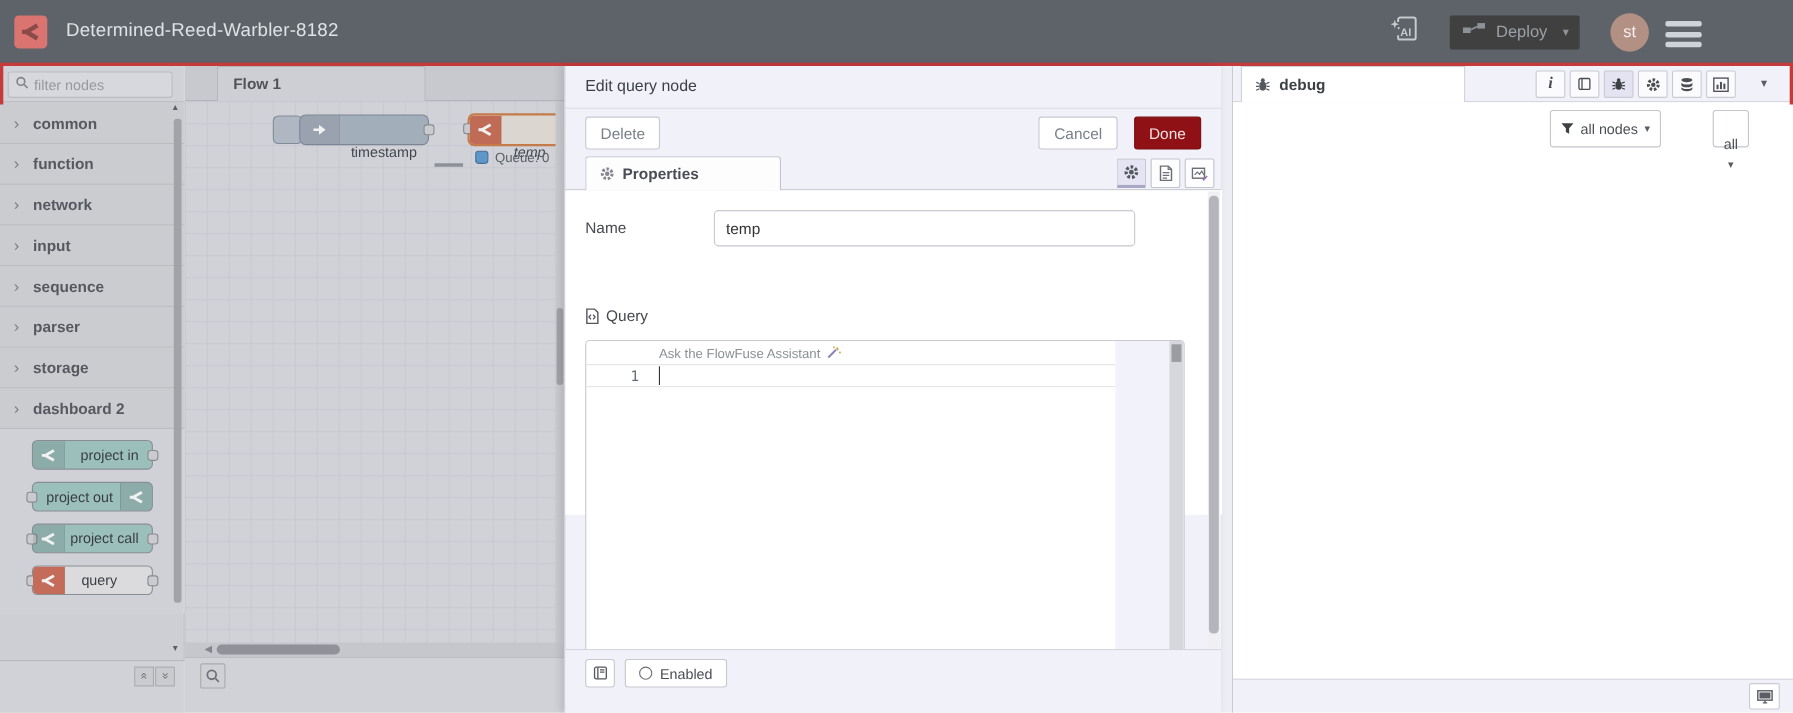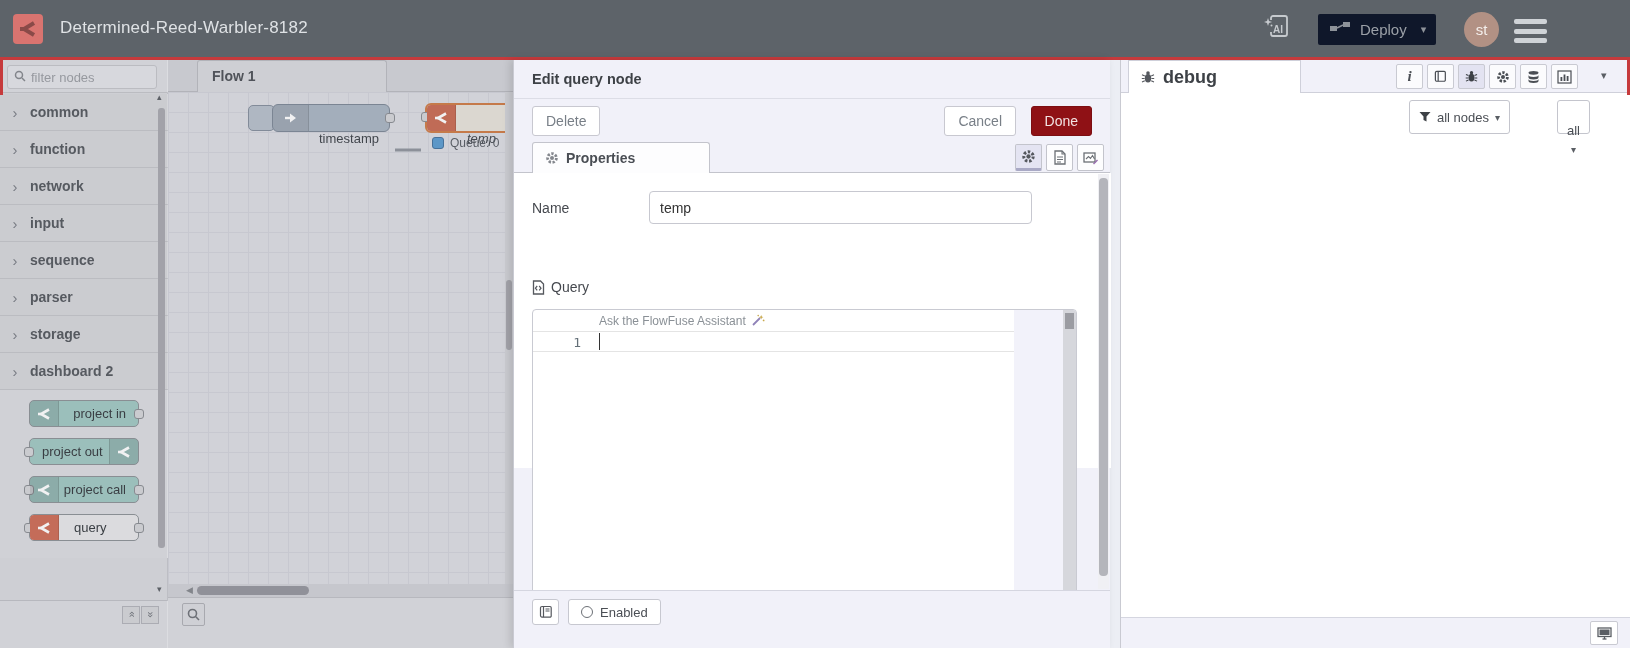--- a/index.html
+++ b/index.html
@@ -4,21 +4,21 @@
 <style>
   * { margin:0; padding:0; box-sizing:border-box; }
   html,body { width:1630px; height:648px; overflow:hidden; font-family:"Liberation Sans", sans-serif; background:#fff; }
   .app { position:relative; width:1630px; height:648px; background:#fff; }
 
   
   .header { position:absolute; left:0; top:0; width:1630px; height:60px; background:#5d6369; border-bottom:3px solid #c63a3c; }
   .logo { position:absolute; left:13px; top:14px; width:30px; height:30px; background:#d97470; border-radius:4px; display:flex; align-items:center; justify-content:center; }
   .app-title { position:absolute; left:60px; top:18px; font-size:17px; color:#dfe2e5; letter-spacing:0.2px; }
   .ai-btn { position:absolute; left:1260px; top:12px; width:36px; height:34px; background:transparent; border:none; cursor:pointer; }
-  .deploy-btn { position:absolute; left:1318px; top:14px; width:118px; height:31px; background:#0f172a; border-radius:2px; display:flex; align-items:center; color:#9ba0a7; }
+  .deploy-btn { position:absolute; left:1318px; top:14px; width:118px; height:31px; background:#404040; border-radius:2px; display:flex; align-items:center; color:#9ba0a7; }
   .deploy-label { font-size:15px; margin-left:8px; }
   .deploy-caret { margin-left:14px; font-size:11px; color:#8d9299; }
   .avatar { position:absolute; left:1464px; top:12px; width:35px; height:35px; border-radius:50%; background:#b29184; color:#f4efec; font-size:15px; display:flex; align-items:center; justify-content:center; cursor:pointer; }
   .hamburger { position:absolute; left:1514px; top:19px; width:33px; height:24px; display:flex; flex-direction:column; justify-content:space-between; cursor:pointer; }
   .hamburger div { height:5px; background:#cfd3d7; border-radius:2px; }
   .red-edge { position:absolute; width:3px; height:35px; top:60px; background:#c63a3c; z-index:30; }
 
   
   .palette { position:absolute; left:0; top:60px; width:168px; height:588px; background:#d9dade; border-right:1px solid #bdbec4; }
   .pal-search { position:absolute; left:0; top:0; width:168px; height:33px; background:#dcdde1; border-bottom:1px solid #c3c4c9; }
@@ -70,21 +70,21 @@
   .h-scroll .larr { position:absolute; left:18px; top:1px; font-size:9px; color:#84878d; }
   .h-scroll .thumb { position:absolute; left:29px; top:2px; width:112px; height:9px; background:#94959c; border-radius:5px; }
   .canvas-footer { position:absolute; left:0; top:537px; width:345px; height:51px; background:#dcdde1; border-top:1px solid #bfc0c6; }
   .zoom-btn { position:absolute; left:14px; top:5px; width:23px; height:23px; background:#dadbdf; border:1px solid #aeafb5; border-radius:2px; display:flex; align-items:center; justify-content:center; cursor:pointer; }
   .v-scroll { position:absolute; right:0; top:32px; width:8px; height:492px; background:#d4d5da; }
   .v-scroll .thumb { position:absolute; top:188px; left:1px; width:6px; height:70px; background:#a7a8ae; border-radius:3px; }
   .shade { position:absolute; left:0; top:0; right:0; bottom:0; background:rgba(120,120,132,0.10); pointer-events:none; }
 
   
   .tray { position:absolute; left:513px; top:60px; width:597px; height:588px; background:#f1f1f9; border-left:1px solid #c9cad2; box-shadow:-3px 0 8px rgba(0,0,0,0.12); z-index:10; }
-  .tray-title { position:absolute; left:0; top:0; width:100%; height:39px; border-bottom:1px solid #dcdde6; font-size:14.5px; font-weight:bold; color:#3d4146; line-height:39px; padding-left:18px; }
+  .tray-title { position:absolute; left:0; top:0; width:100%; height:39px; border-bottom:1px solid #dcdde6; font-size:14.5px; font-weight:normal; color:#3d4146; line-height:39px; padding-left:18px; }
   .tray-toolbar { position:absolute; left:0; top:39px; width:100%; height:42px; }
   .tbtn { position:absolute; top:7px; height:30px; border:1px solid #c8c8d0; border-radius:3px; background:#fff; color:#787f87; font-size:14px; padding:0 13px; cursor:pointer; font-family:"Liberation Sans",sans-serif; }
   .tbtn.delete { left:18px; }
   .tbtn.cancel { right:94px; }
   .tbtn.done { right:18px; background:#8f1115; border-color:#7c0e12; color:#f2e2e2; }
   .tray-tabs { position:absolute; left:0; top:81px; width:100%; height:32px; border-bottom:1px solid #c3c4cc; }
   .prop-tab { position:absolute; left:18px; top:1px; width:178px; height:31px; background:#fdfdfe; border:1px solid #c3c4cc; border-bottom:none; border-radius:3px 3px 0 0; display:flex; align-items:center; gap:7px; padding-left:12px; font-size:14px; font-weight:bold; color:#4a4e54; cursor:pointer; }
   .tab-mini { position:absolute; top:3px; width:27px; height:27px; border:1px solid #c3c4cc; background:#fdfdfe; border-radius:2px; display:flex; align-items:center; justify-content:center; cursor:pointer; }
   .tab-mini.active { background:#e4e4f2; border-bottom:3px solid #a9a9c5; }
   .tray-content { position:absolute; left:0; top:113px; width:597px; height:295px; background:#fff; }
@@ -104,21 +104,21 @@
   .form-sb .thumb { position:absolute; left:1px; top:4px; width:9px; height:398px; background:#b4b5bb; border-radius:4px; }
   .tray-footer { position:absolute; left:0; top:530px; width:100%; height:58px; background:#f1f1f9; border-top:1px solid #d5d6e0; }
   .foot-book { position:absolute; left:18px; top:8px; width:27px; height:26px; background:#fff; border:1px solid #c7c8d0; border-radius:3px; display:flex; align-items:center; justify-content:center; cursor:pointer; }
   .foot-enabled { position:absolute; left:54px; top:8px; height:26px; background:#fff; border:1px solid #c7c8d0; border-radius:3px; display:flex; align-items:center; gap:7px; padding:0 12px; font-size:13px; color:#4a4e54; cursor:pointer; }
   .toggle-circle { width:12px; height:12px; border:1.5px solid #6c7076; border-radius:50%; }
 
   
   .splitter { position:absolute; left:1110px; top:60px; width:11px; height:588px; background:#eceef4; border-right:1px solid #c9cad2; }
   .debug { position:absolute; left:1121px; top:60px; width:509px; height:588px; background:#fff; }
   .dbg-tabbar { position:absolute; left:0; top:0; width:100%; height:33px; background:#f1f1f9; border-bottom:1px solid #cfd0da; }
-  .dbg-tab { position:absolute; left:7px; top:0; width:173px; height:33px; background:#fff; border:1px solid #cfd0da; border-bottom:none; display:flex; align-items:center; gap:8px; padding-left:12px; font-size:18px; font-weight:bold; color:#3d4146; cursor:pointer; }
+  .dbg-tab { position:absolute; left:7px; top:0; width:204px; height:33px; background:#fff; border:1px solid #cfd0da; border-bottom:none; display:flex; align-items:center; gap:8px; padding-left:12px; font-size:14px; font-weight:bold; color:#3d4146; cursor:pointer; }
   .dbg-btn { position:absolute; top:4px; width:27px; height:25px; background:#fbfbfd; border:1px solid #c9cad2; border-radius:2px; display:flex; align-items:center; justify-content:center; cursor:pointer; }
   .dbg-btn.active { background:#e3e3f1; }
   .dbg-caret { position:absolute; top:9px; left:480px; font-size:11px; color:#5a5e64; cursor:pointer; }
   .dbg-filterbar { position:absolute; left:0; top:33px; width:100%; height:38px; background:#fff; }
   .dbg-filter-btn { position:absolute; top:7px; height:26px; background:#fff; border:1px solid #c4c5cd; border-radius:3px; display:flex; align-items:center; gap:6px; padding:16px 9px; font-size:13px; color:#4a4e54; cursor:pointer; }
   .dbg-footer { position:absolute; left:0; bottom:0; width:100%; height:31px; background:#f1f1f9; border-top:1px solid #d5d6e0; }
   .dbg-popout { position:absolute; right:12px; top:3px; width:28px; height:24px; background:#fff; border:1px solid #c9cad2; border-radius:2px; display:flex; align-items:center; justify-content:center; cursor:pointer; }
 
   .info-i { font-family:"Liberation Serif",serif; font-weight:bold; font-style:italic; font-size:15px; color:#4a4e54; }
 </style>

